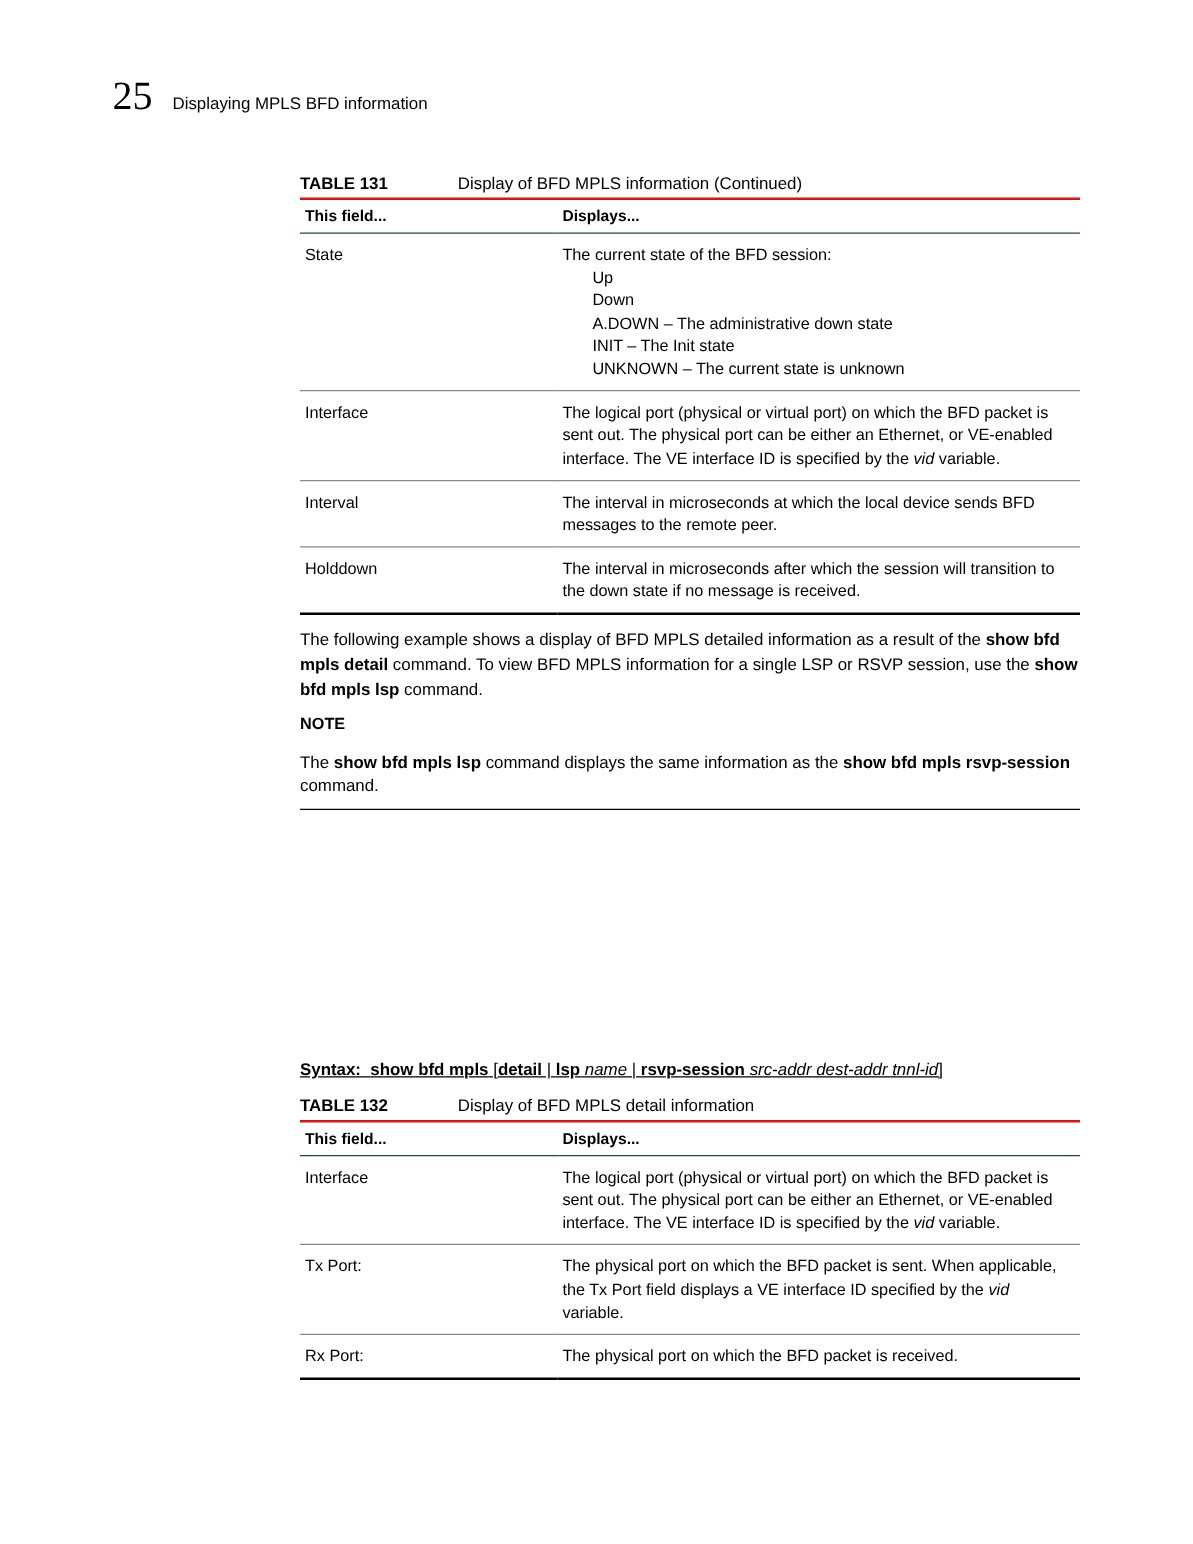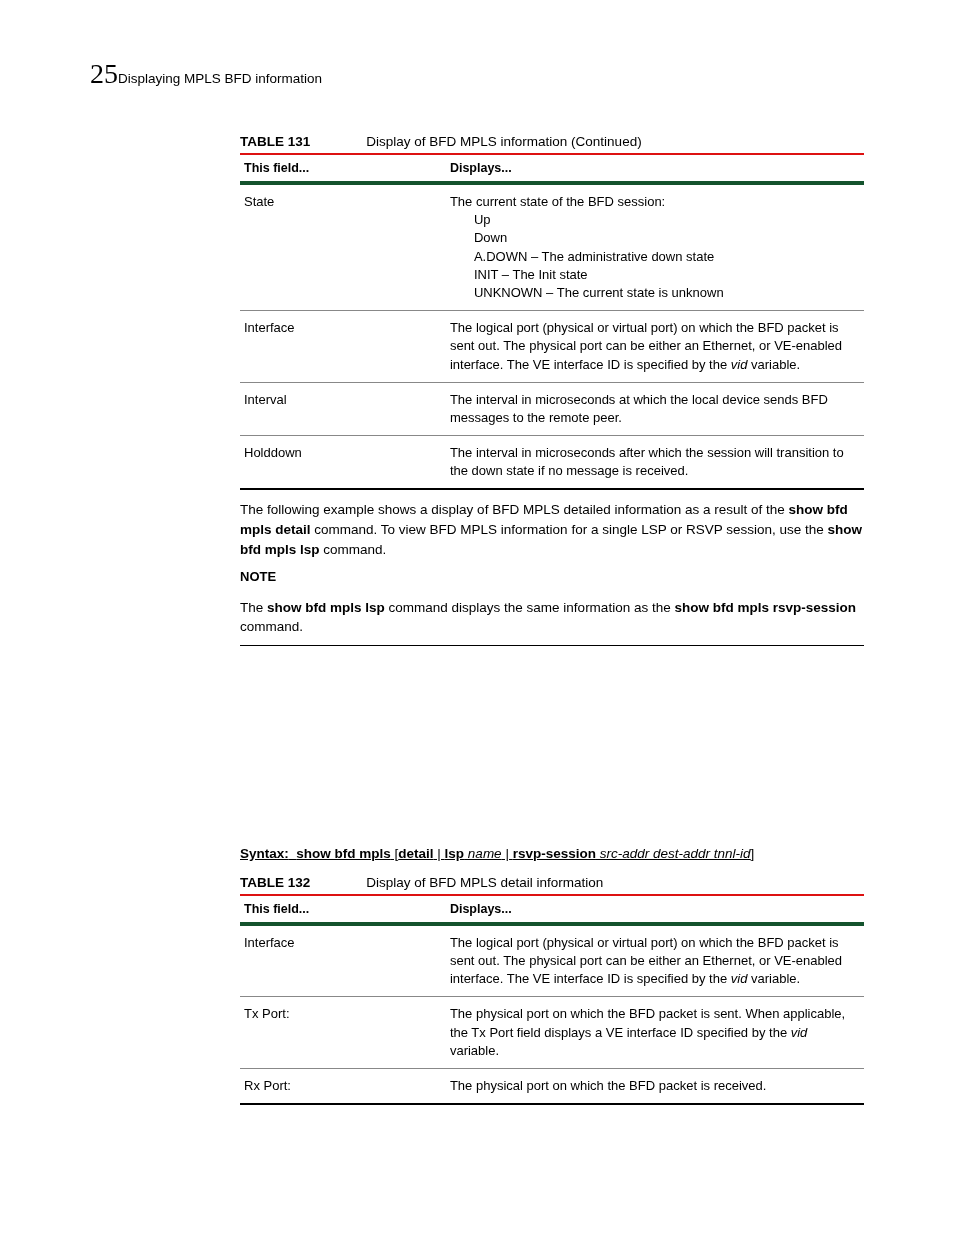--- a/index.html
+++ b/index.html
@@ -15,22 +15,23 @@
     padding: 58px 90px 60px 90px;
   }
   .page-header {
     display: flex;
     align-items: baseline;
     border-bottom: none;
     margin-bottom: 44px;
   }
   .page-number {
     font-family: Georgia, 'Times New Roman', serif;
-    font-size: 28px;
+    font-size: 32px;
     font-weight: normal;
+    margin-right: 16px;
   }
   .page-title-small {
     font-size: 13.5px;
   }
   .content {
     margin-left: 150px;
   }
   .table-label {
     font-family: Arial, Helvetica, sans-serif;
     font-weight: bold;
@@ -49,21 +50,21 @@
   table.data {
     border-collapse: collapse;
     width: 100%;
     font-size: 13px;
   }
   table.data th {
     text-align: left;
     font-weight: bold;
     font-size: 12.5px;
     padding: 6px 4px 6px 4px;
-    border-bottom: 4px solid #14532d;
+    border-bottom: 1px solid #14532d;
     margin-top: 40px;
   }
   table.data td {
     padding: 8px 4px 8px 4px;
     border-bottom: 1px solid #888;
     vertical-align: top;
     line-height: 1.4;
   }
   table.data tr:last-child td {
     border-bottom: 2px solid #000;

